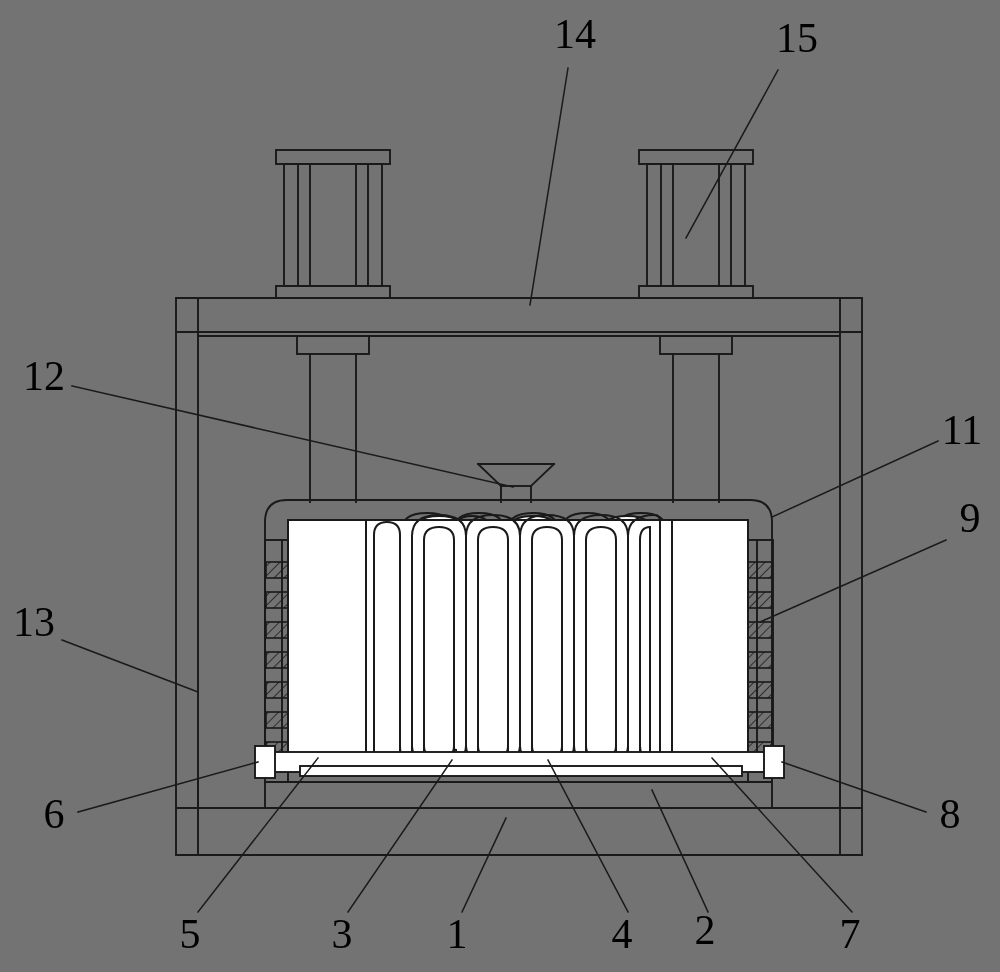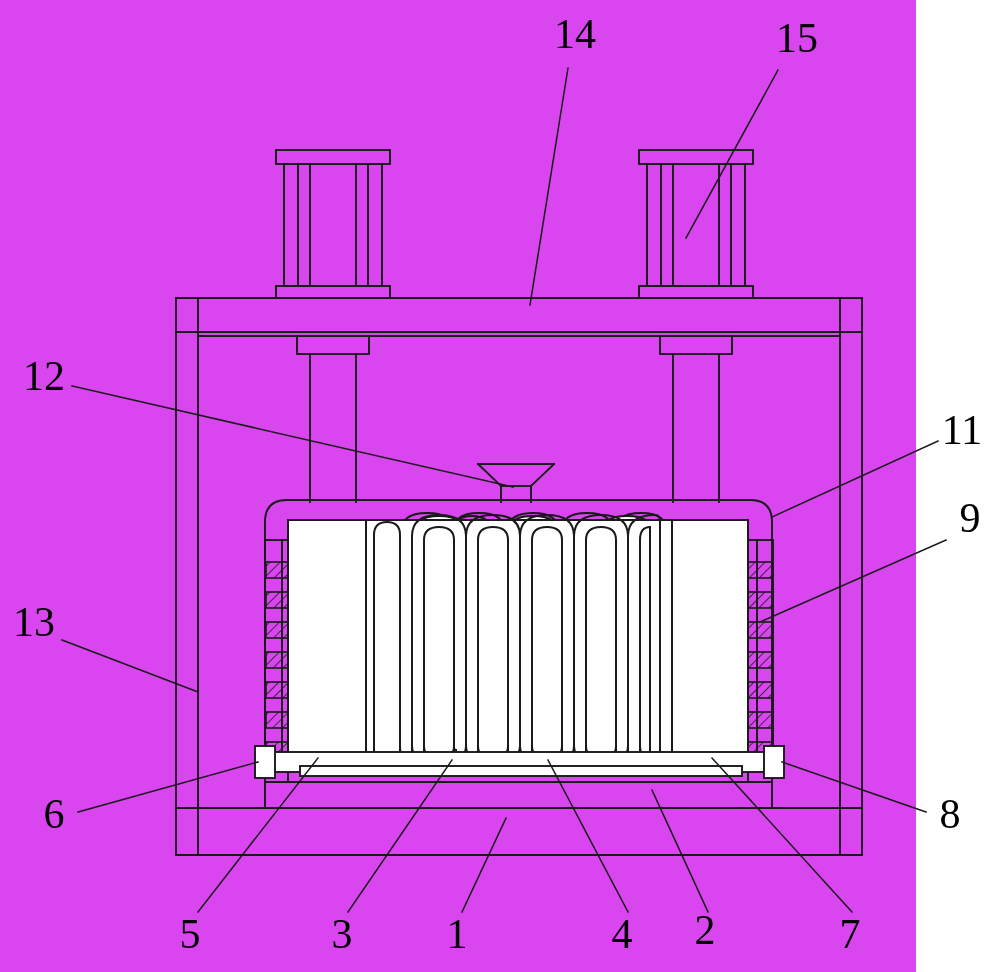--- a/index.html
+++ b/index.html
@@ -9,23 +9,23 @@
     background: #ffffff;
   }
   body {
     width: 1000px;
     height: 972px;
     font-family: "Liberation Serif", serif;
     overflow: hidden;
   }
   #figure-root {
     position: relative;
-    width: 916px;
+    width: 1000px;
     height: 972px;
-    background: #d946ef;
+    background: #737373;
   }
   #patent-svg {
     position: absolute;
     top: 0;
     left: 0;
     width: 1000px;
     height: 972px;
     display: block;
   }
   .ref-num {

